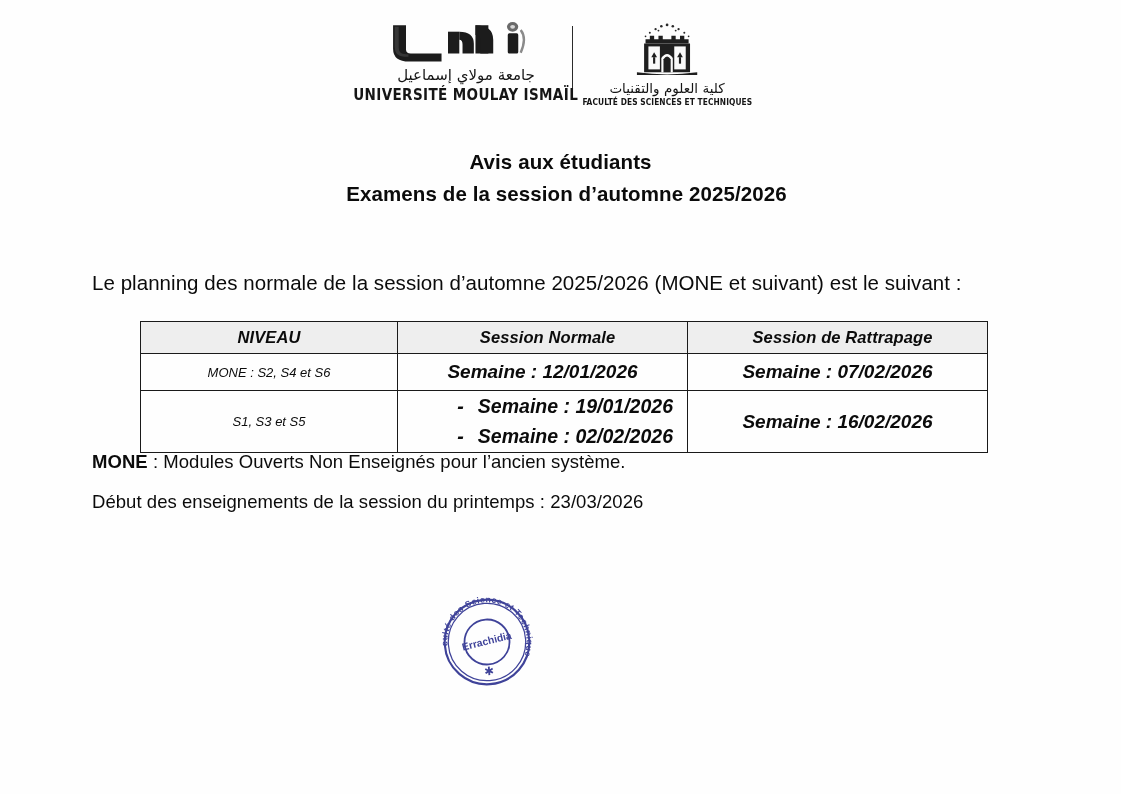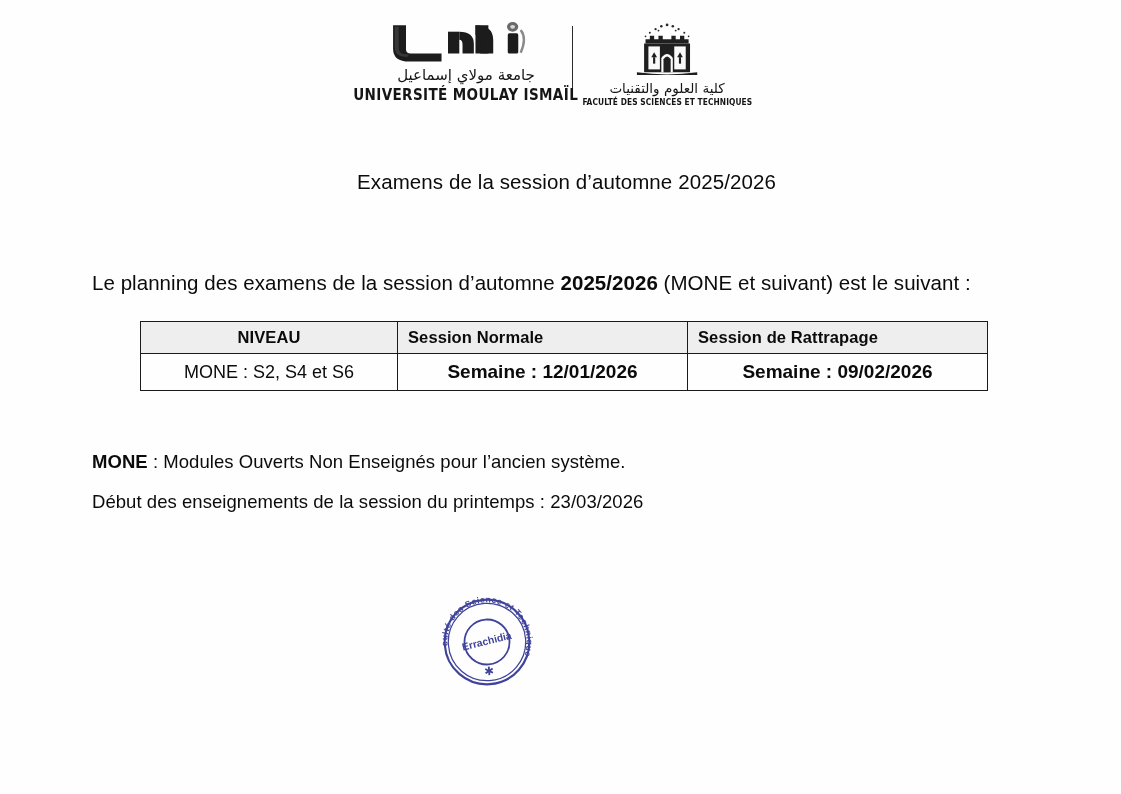--- a/index.html
+++ b/index.html
@@ -99,45 +99,46 @@
     text-align: center;
   }
   .doc-title {
     font-size: 20.5px;
     font-weight: 700;
     letter-spacing: 0.1px;
     line-height: 1.35;
   }
   .doc-subtitle {
     font-size: 20.5px;
-    font-weight: 400;
+    font-weight: 700;
     letter-spacing: 0.1px;
     line-height: 1.35;
-    margin-top: 20px;
+    margin-top: 4px;
     padding-left: 12px;
   }
 
   
   .intro {
     position: absolute;
     top: 245px;
     left: 92px;
     width: 948px;
     font-size: 20.5px;
     line-height: 1.62;
     letter-spacing: 0.05px;
   }
-  .intro b { font-weight: 700; }
+  .intro b { font-weight: 400; }
 
   
   .sched-wrap {
     position: absolute;
     top: 321px;
     left: 140px;
     width: 847px;
+    font-style: italic;
   }
   table.sched {
     border-collapse: collapse;
     width: 100%;
     table-layout: fixed;
   }
   table.sched td, table.sched th {
     border: 1.6px solid #1a1a1a;
     padding: 0;
     vertical-align: middle;
@@ -147,29 +148,29 @@
   .col-rattrapage { width: 300px; }
 
   thead th {
     background: #eeeeee;
     font-size: 16.5px;
     font-weight: 700;
     height: 31px;
     text-align: center;
     letter-spacing: 0.1px;
   }
-  thead th.left-pad { text-align: left; padding-left: 10px; }
+  thead th.left-pad { text-align: center; padding-left: 10px; }
 
   tbody td {
     text-align: center;
     font-size: 19.5px;
   }
   td.niveau {
     font-weight: 400;
-    font-size: 18px;
+    font-size: 13px;
   }
   td.date-cell {
     font-weight: 700;
     font-size: 19px;
   }
   .row1 td { height: 36px; }
   .row2 td { height: 60px; }
 
   .bullet-lines {
     display: flex;
@@ -273,44 +274,61 @@
 
         <path d="M18 70 q42 6 84 0 v4 H18 Z" fill="#1f1f1f"></path>
       </svg>
       <div class="logo-ar">كلية العلوم والتقنيات</div>
       <div class="logo-fr">FACULTÉ DES SCIENCES ET TECHNIQUES</div>
     </div>
 
   </div>
 
   <div class="title-zone">
+    <div class="doc-title">Avis aux étudiants</div>
     <div class="doc-subtitle">Examens de la session d’automne 2025/2026</div>
   </div>
 
-  <p class="intro"><span>Le planning des examens de la session d’automne </span><b>2025/2026</b><span> (MONE et suivant) est le suivant :</span></p>
+  <p class="intro"><span>Le planning des normale de la session d’automne </span><b>2025/2026</b><span> (MONE et suivant) est le suivant :</span></p>
 
   <div class="sched-wrap">
     <table class="sched">
       <colgroup>
         <col class="col-niveau">
         <col class="col-normale">
         <col class="col-rattrapage">
       </colgroup>
       <thead>
         <tr>
           <th>NIVEAU</th>
           <th class="left-pad">Session Normale</th>
           <th class="left-pad">Session de Rattrapage</th>
         </tr>
       </thead>
       <tbody>
         <tr class="row1">
           <td class="niveau">MONE : S2, S4 et S6</td>
           <td class="date-cell">Semaine : 12/01/2026</td>
-          <td class="date-cell">Semaine : 09/02/2026</td>
+          <td class="date-cell">Semaine : 07/02/2026</td>
+        </tr>
+        <tr class="row2">
+          <td class="niveau">S1, S3 et S5</td>
+          <td>
+            <div class="bullet-lines">
+              <div class="bullet-line">
+                <span class="dash">-</span>
+                <span>Semaine : 19/01/2026</span>
+              </div>
+              <div class="bullet-line">
+                <span class="dash">-</span>
+                <span>Semaine : 02/02/2026</span>
+              </div>
+            </div>
+          </td>
+          <td class="date-cell">Semaine : 16/02/2026</td>
         </tr>
       </tbody>
     </table>
   </div>
 
   <div class="footnote footnote-1"><b>MONE</b><span> : Modules Ouverts Non Enseignés pour l’ancien système.</span></div>
 
   <div class="footnote footnote-2">Début des enseignements de la session du printemps : 23/03/2026</div>
 
   <svg class="stamp" viewBox="0 0 120 120">

